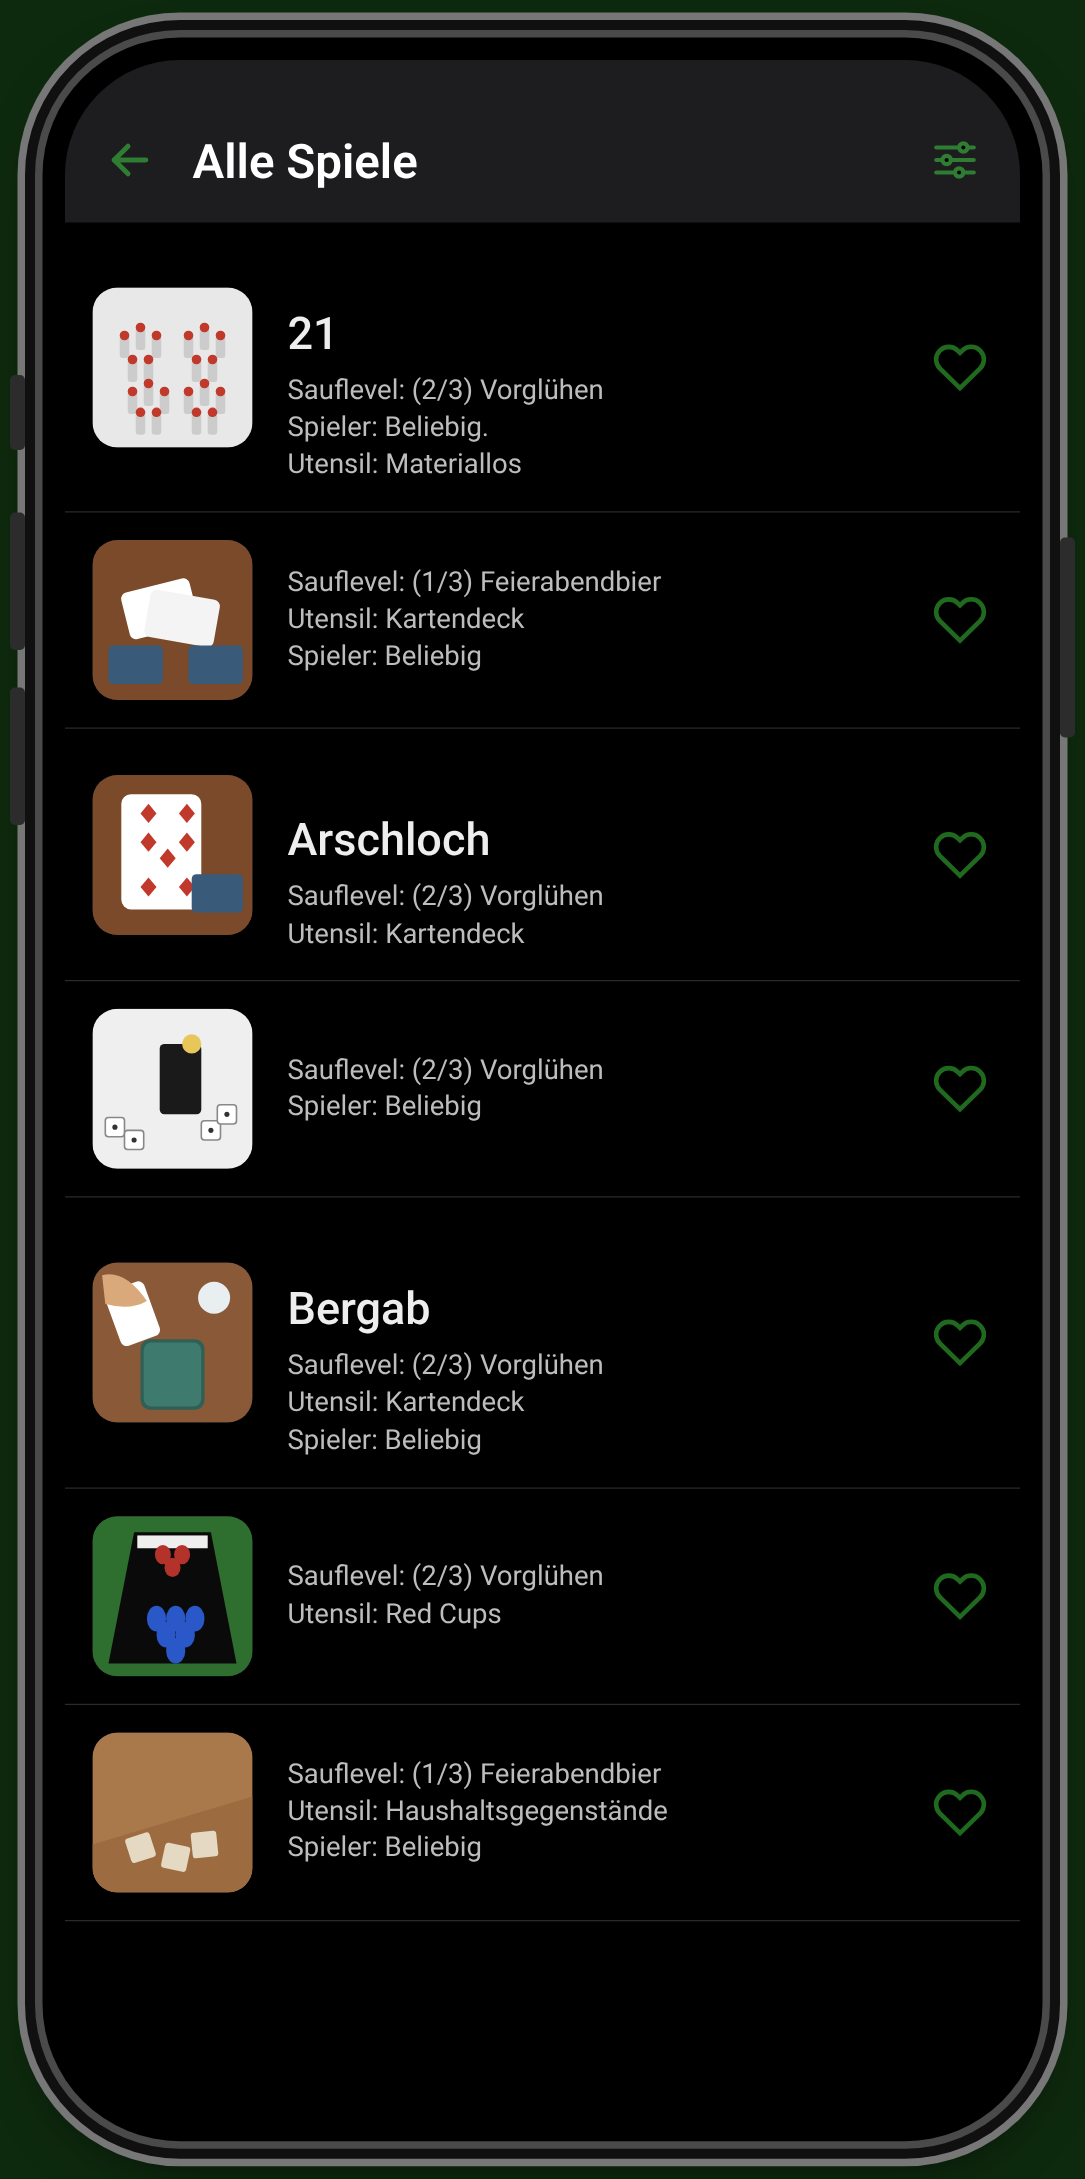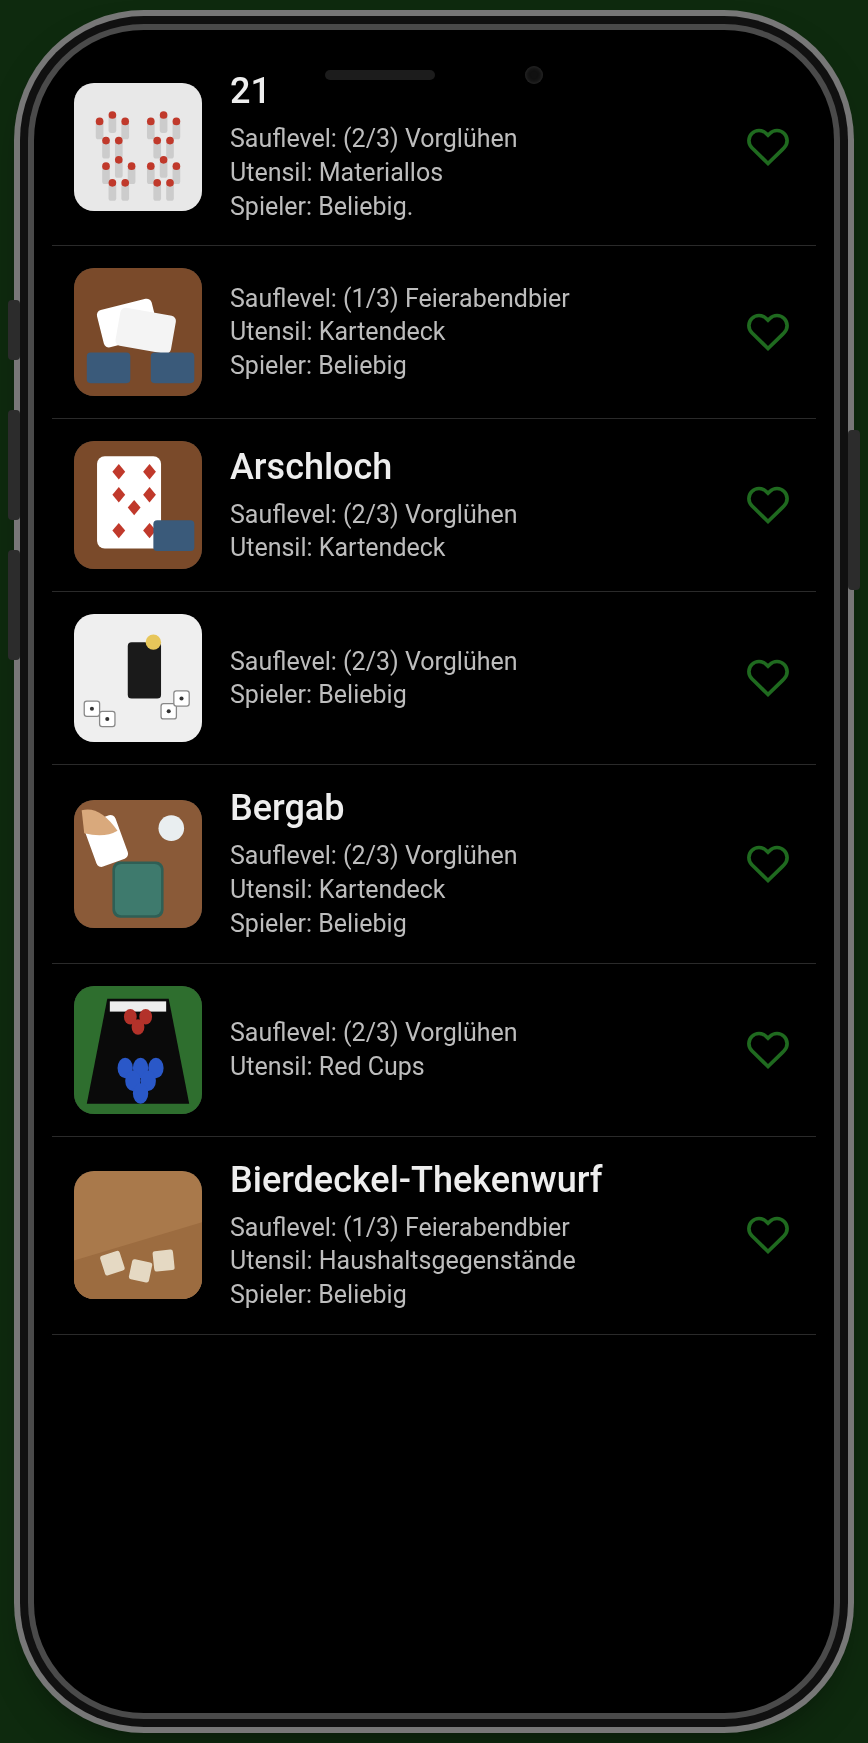--- a/index.html
+++ b/index.html
@@ -52,22 +52,22 @@
   .row {
     display:flex; align-items:center; padding:22px 22px 22px 22px;
     border-bottom:1px solid #2a2a2a; cursor:pointer;
   }
   .thumb {
     width:128px; height:128px; border-radius:20px; flex:0 0 128px;
     background:#333; margin-right:28px;
     display:flex; align-items:center; justify-content:center;
   }
   .meta { flex:1; color:#fff; }
-  .g-title { font-size:36px; font-weight:500; color:#eee; margin-bottom:10px; }
-  .g-line { font-size:25px; color:#bdbdbd; line-height:1.35; }
+  .g-title { font-size:36px; font-weight:500; color:#eee; margin-bottom:10px;margin-top:46px; }
+  .g-line { font-size:22px; color:#bdbdbd; line-height:1.35; }
   .heart { width:52px; height:52px; display:flex; align-items:center; justify-content:center; cursor:pointer; margin-left:12px; }
   .heart svg { stroke:#1f6a1f; fill:none; }
 
   
   .thumb svg { width:100%; height:100%; border-radius:20px; }
 </style>
 </head>
 <body>
 
 <div class="phone">
@@ -76,20 +76,39 @@
   <div class="side-btn sb3"></div>
   <div class="side-btn sb4"></div>
 
   <div class="screen">
 
     <div class="notch">
       <div class="speaker"></div>
       <div class="cam"></div>
     </div>
 
+    <div class="appbar">
+      <div class="back-btn">
+        <svg width="38" height="38" viewBox="0 0 24 24" fill="none" stroke-width="2.5" stroke-linecap="round" stroke-linejoin="round">
+            <line x1="20" y1="12" x2="4" y2="12"></line>
+            <polyline points="11 5 4 12 11 19"></polyline>
+          </svg>
+      </div>
+      <div class="title">Alle Spiele</div>
+      <div class="filter-btn">
+        <svg width="40" height="40" viewBox="0 0 24 24" fill="none" stroke-width="2" stroke-linecap="round">
+          <line x1="3" y1="6" x2="21" y2="6"></line>
+            <circle cx="16" cy="6" r="2" fill="#000"></circle>
+          <line x1="3" y1="12" x2="21" y2="12"></line>
+            <circle cx="8" cy="12" r="2" fill="#000"></circle>
+          <line x1="3" y1="18" x2="21" y2="18"></line>
+            <circle cx="14" cy="18" r="2" fill="#000"></circle>
+        </svg>
+      </div>
+    </div>
 
     <div class="list" id="list">
   <div class="row">
     <div class="thumb">
             <svg viewBox="0 0 100 100" xmlns="http://www.w3.org/2000/svg">
               <rect width="100" height="100" fill="#e8e8e8"></rect>
               <rect x="17" y="30" width="6" height="14" rx="2" fill="#ccc"></rect>
               <circle cx="20" cy="30" r="3" fill="#c0392b"></circle>
               <rect x="27" y="25" width="6" height="14" rx="2" fill="#ccc"></rect>
               <circle cx="30" cy="25" r="3" fill="#c0392b"></circle>
@@ -127,22 +146,22 @@
               <circle cx="80" cy="65" r="3" fill="#c0392b"></circle>
               <rect x="62" y="78" width="6" height="14" rx="2" fill="#ccc"></rect>
               <circle cx="65" cy="78" r="3" fill="#c0392b"></circle>
               <rect x="72" y="78" width="6" height="14" rx="2" fill="#ccc"></rect>
               <circle cx="75" cy="78" r="3" fill="#c0392b"></circle>
             </svg>
           </div>
     <div class="meta">
       <div class="g-title">21</div>
       <div class="g-line">Sauflevel: (2/3) Vorglühen</div>
+      <div class="g-line">Spieler: Beliebig.</div>
       <div class="g-line">Utensil: Materiallos</div>
-      <div class="g-line">Spieler: Beliebig.</div>
     </div>
     <div class="heart">
       <svg width="44" height="44" viewBox="0 0 24 24" stroke-width="2">
               <path d="M20.8 4.6a5.5 5.5 0 0 0-7.8 0L12 5.6l-1-1a5.5 5.5 0 1 0-7.8 7.8l1 1L12 21l7.8-7.6 1-1a5.5 5.5 0 0 0 0-7.8z"></path>
             </svg>
     </div>
   </div>
 
   <div class="row">
     <div class="thumb">
@@ -276,21 +295,20 @@
     <div class="thumb">
             <svg viewBox="0 0 100 100" xmlns="http://www.w3.org/2000/svg">
               <rect width="100" height="100" fill="#a9794b"></rect>
               <polygon points="0,100 100,100 100,40 0,70" fill="#9c6c40"></polygon>
               <rect x="22" y="64" width="16" height="16" rx="2" fill="#e5d9c3" transform="rotate(-18 30 72)"></rect>
               <rect x="44" y="70" width="16" height="16" rx="2" fill="#e5d9c3" transform="rotate(12 52 78)"></rect>
               <rect x="62" y="62" width="16" height="16" rx="2" fill="#e5d9c3" transform="rotate(-6 70 70)"></rect>
             </svg>
           </div>
     <div class="meta">
-      <div class="g-title">Bierdeckel-Thekenwurf</div>
       <div class="g-line">Sauflevel: (1/3) Feierabendbier</div>
       <div class="g-line">Utensil: Haushaltsgegenstände</div>
       <div class="g-line">Spieler: Beliebig</div>
     </div>
     <div class="heart">
       <svg width="44" height="44" viewBox="0 0 24 24" stroke-width="2">
               <path d="M20.8 4.6a5.5 5.5 0 0 0-7.8 0L12 5.6l-1-1a5.5 5.5 0 1 0-7.8 7.8l1 1L12 21l7.8-7.6 1-1a5.5 5.5 0 0 0 0-7.8z"></path>
             </svg>
     </div>
   </div>

